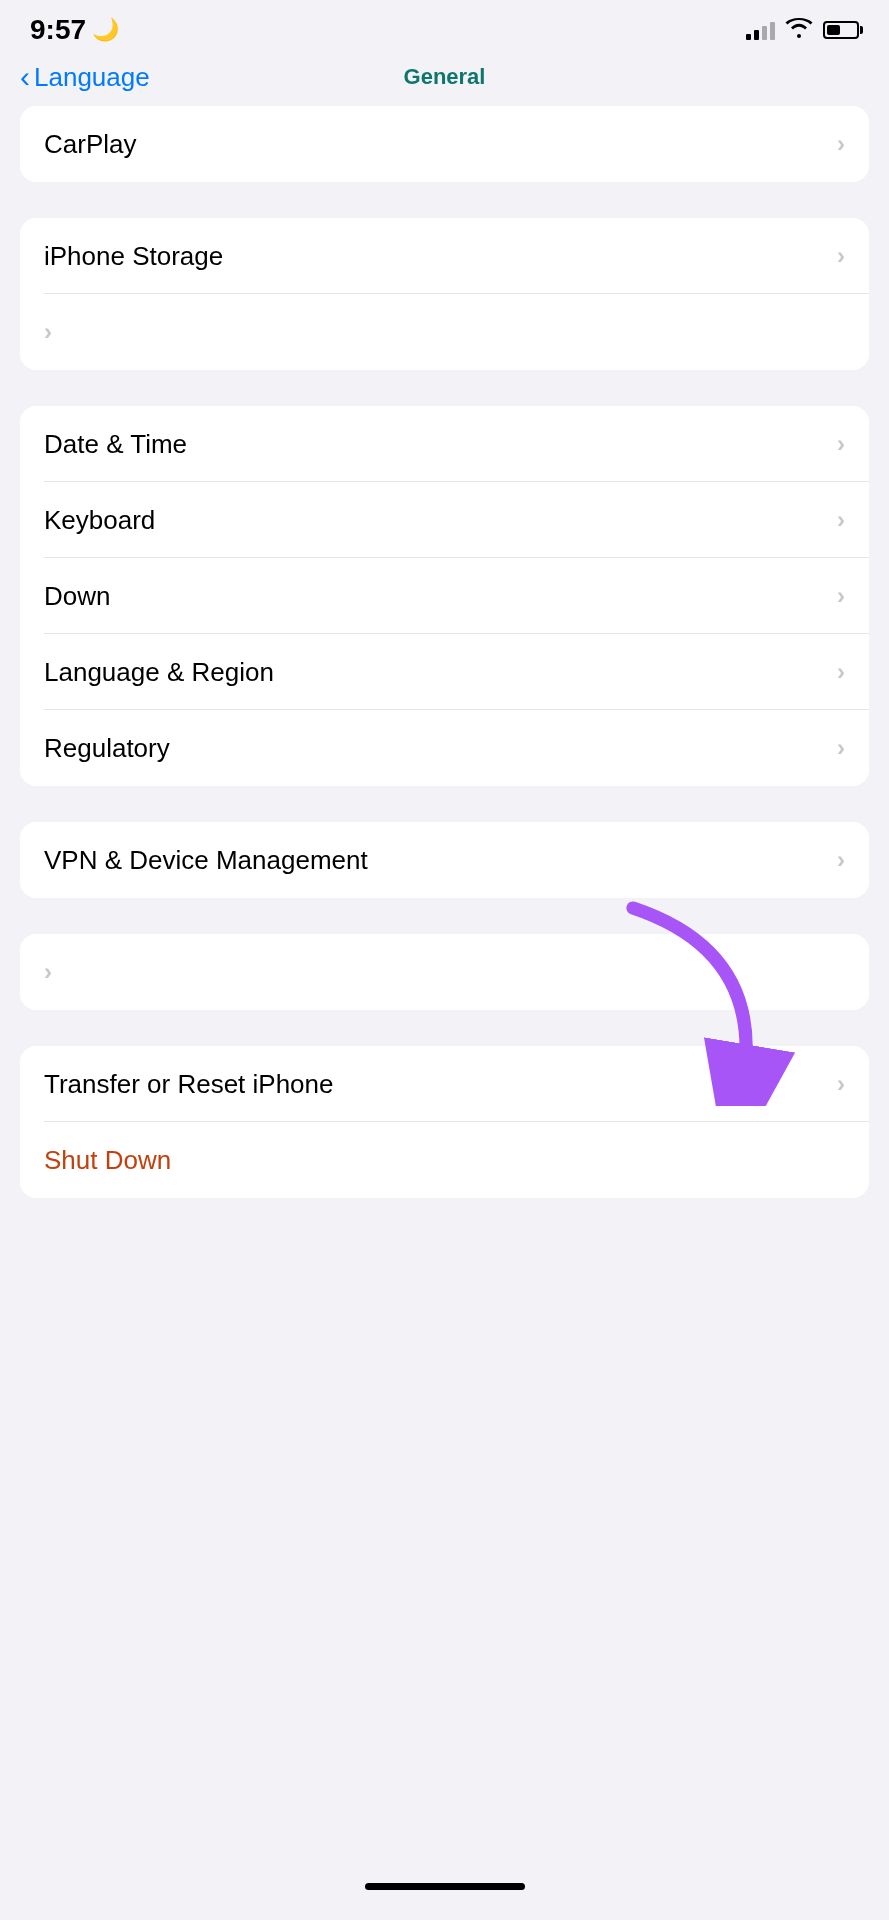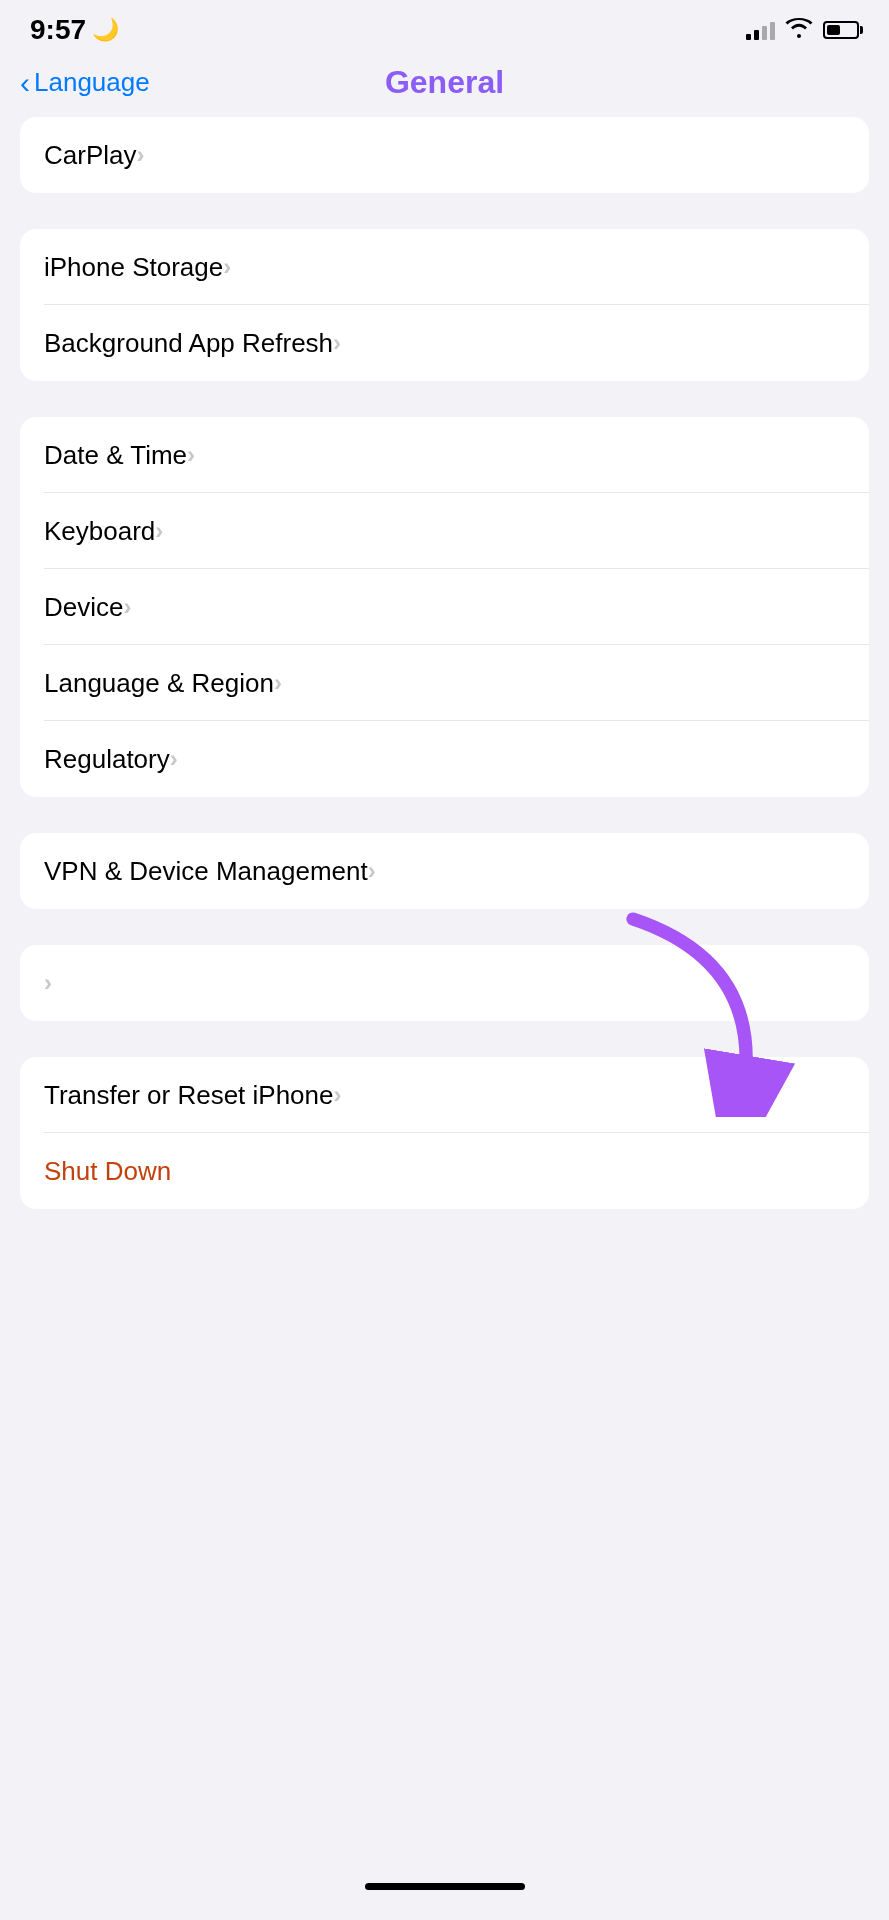--- a/index.html
+++ b/index.html
@@ -108,41 +108,42 @@
     .back-chevron {
       font-size: 30px;
       line-height: 1;
       color: #007aff;
     }
     .back-label {
       color: #007aff;
       font-size: 26px;
     }
     .page-title {
-      font-size: 32px;
+      font-size: 22px;
       font-weight: 700;
-      color: #8b5cf6;
+      color: #0f766e;
     }
 
     
     .content {
       padding: 0 20px;
     }
 
     
     .settings-group {
       background: #fff;
       border-radius: 16px;
       margin-bottom: 36px;
       overflow: hidden;
     }
 
     .settings-row {
       display: flex;
       align-items: center;
+      justify-content: space-between;
       padding: 0 24px;
       height: 76px;
       cursor: pointer;
       position: relative;
     }
     .settings-row:not(:last-child)::after {
       content: '';
       position: absolute;
       bottom: 0;
       left: 24px;
@@ -244,36 +245,35 @@
         <span class="chevron-right">›</span>
       </div>
     </div>
 
     <div class="settings-group">
       <div class="settings-row">
         <span class="settings-row-label">iPhone Storage</span>
         <span class="chevron-right">›</span>
       </div>
       <div class="settings-row">
-        <span class="settings-row-label">Background App Refresh</span>
         <span class="chevron-right">›</span>
       </div>
     </div>
 
     <div class="settings-group">
       <div class="settings-row">
         <span class="settings-row-label">Date &amp; Time</span>
         <span class="chevron-right">›</span>
       </div>
       <div class="settings-row">
         <span class="settings-row-label">Keyboard</span>
         <span class="chevron-right">›</span>
       </div>
       <div class="settings-row">
-        <span class="settings-row-label">Device</span>
+        <span class="settings-row-label">Down</span>
         <span class="chevron-right">›</span>
       </div>
       <div class="settings-row">
         <span class="settings-row-label">Language &amp; Region</span>
         <span class="chevron-right">›</span>
       </div>
       <div class="settings-row">
         <span class="settings-row-label">Regulatory</span>
         <span class="chevron-right">›</span>
       </div>

